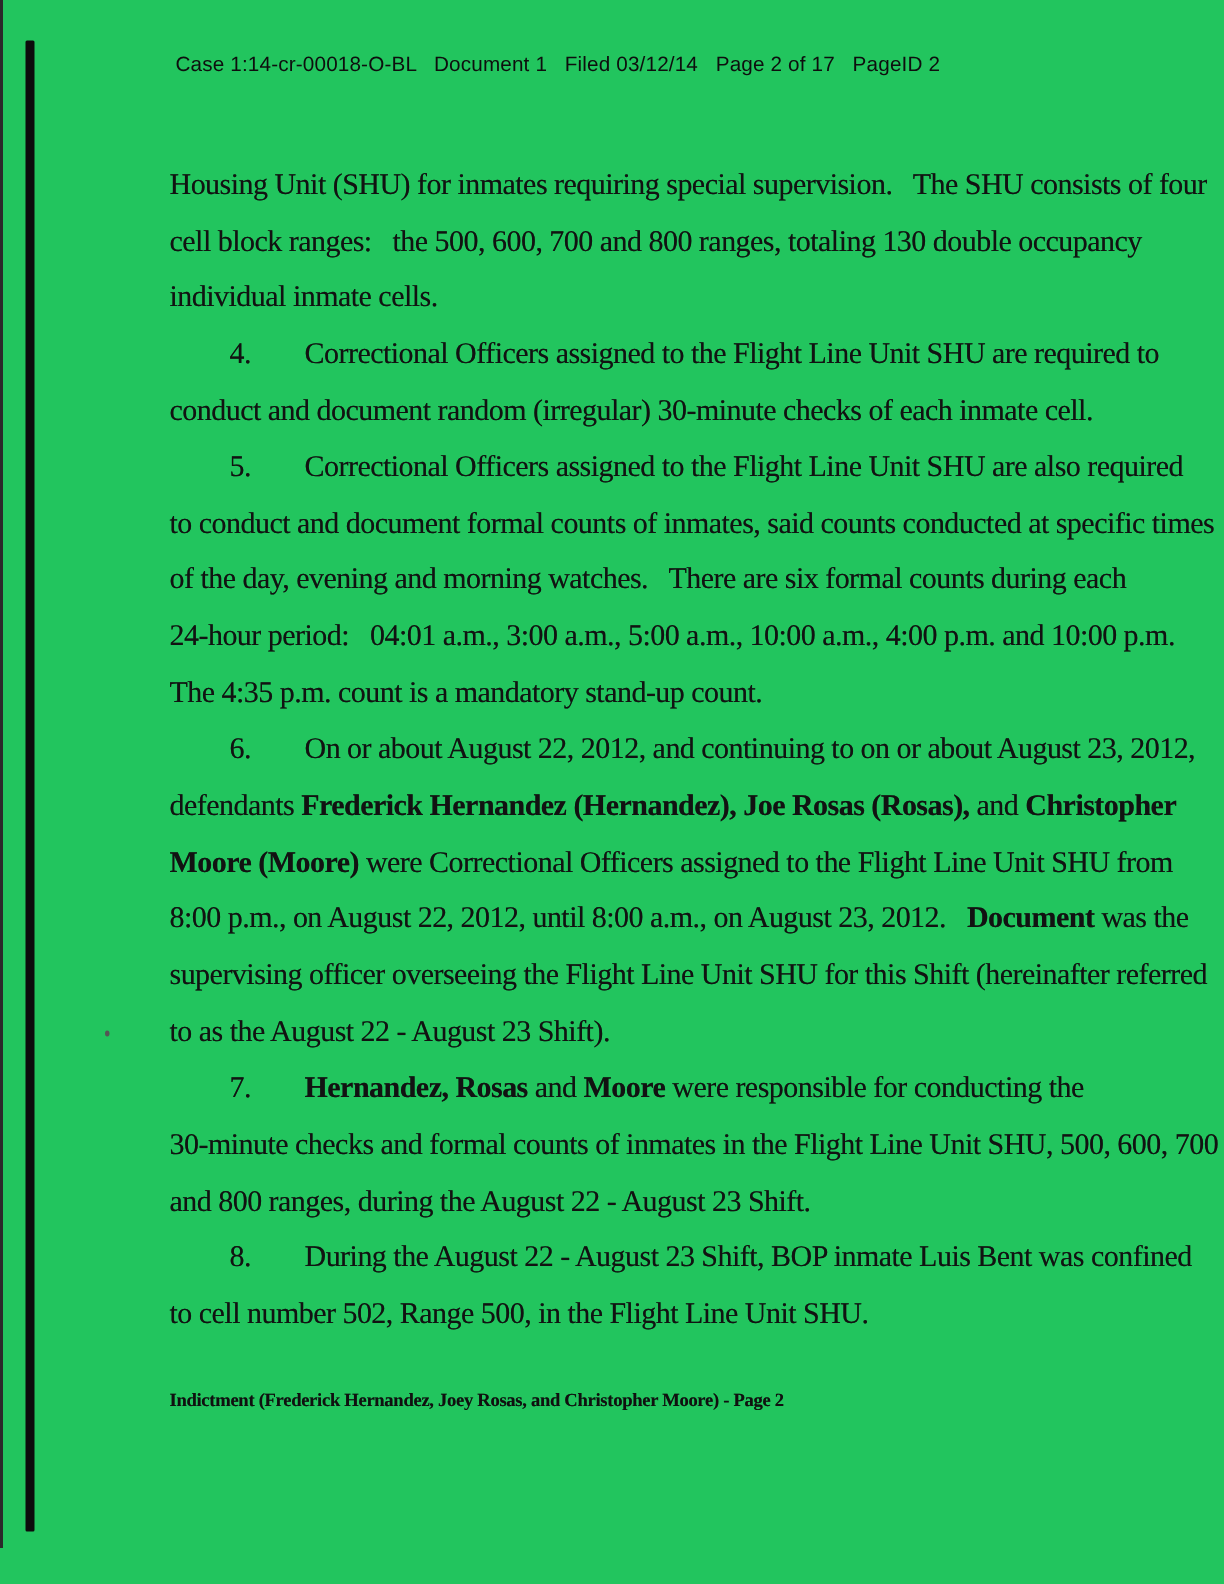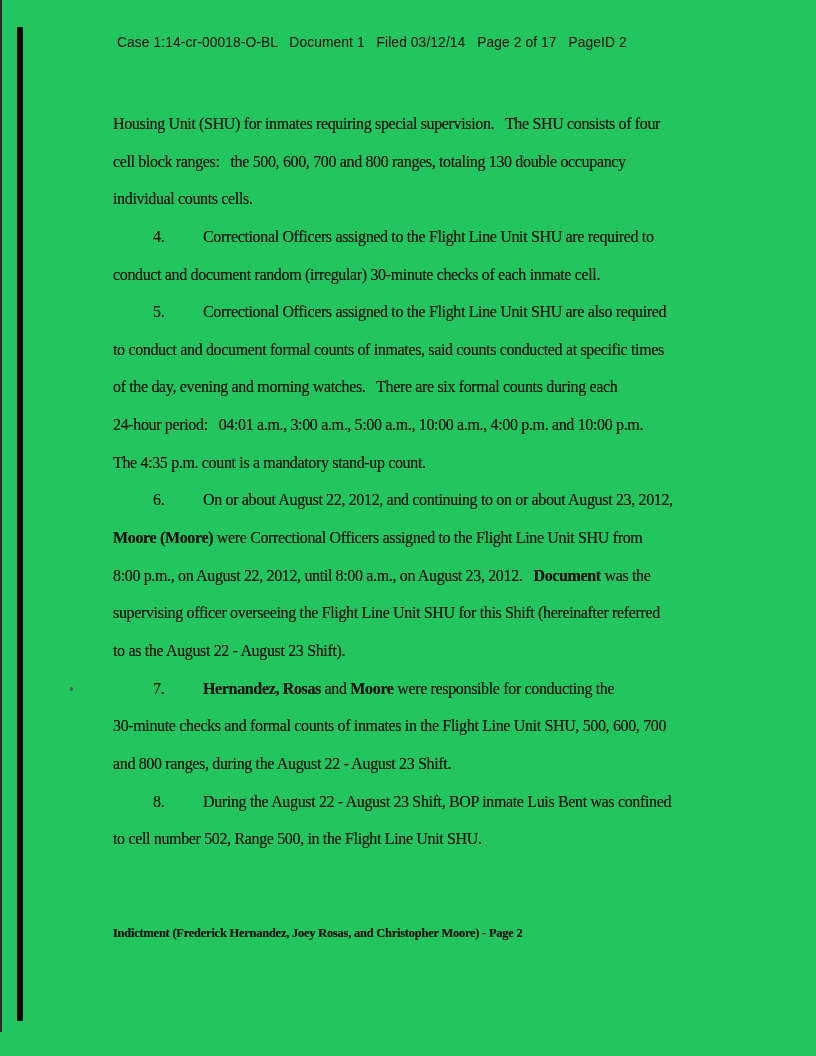--- a/index.html
+++ b/index.html
@@ -35,21 +35,21 @@
     font-size: 13.8px;
     color: #0e0e0e;
     white-space: pre;
     letter-spacing: 0.1px;
   }
   .doc-body {
     position: absolute;
     left: 113px; top: 105px;
     width: 600px;
     font-family: "Liberation Serif", serif;
-    font-size: 16px;
+    font-size: 20px;
     letter-spacing: -0.35px;
     color: #121212;
     text-shadow: 0 0 0.4px rgba(10,10,10,0.55);
   }
   .line {
     height: 37.65px;
     line-height: 37.65px;
     white-space: pre;
   }
   .para-num {
@@ -80,29 +80,30 @@
 </head>
 <body>
 
 <div class="page">
   <div class="edge-line"></div>
   <div class="binding-bar"></div>
   <div class="header">Case 1:14-cr-00018-O-BL   Document 1   Filed 03/12/14   Page 2 of 17   PageID 2</div>
   <div class="doc-body" id="body-lines">
       <div class="line"><span class="">Housing Unit (SHU) for inmates requiring special supervision.   The SHU consists of four</span></div>
       <div class="line"><span class="">cell block ranges:   the 500, 600, 700 and 800 ranges, totaling 130 double occupancy</span></div>
-      <div class="line"><span class="">individual counts cells.</span></div>
+      <div class="line"><span class="">individual inmate cells.</span></div>
       <div class="line"><span class="para-num">4.</span><span class="">Correctional Officers assigned to the Flight Line Unit SHU are required to</span></div>
       <div class="line"><span class="">conduct and document random (irregular) 30-minute checks of each inmate cell.</span></div>
       <div class="line"><span class="para-num">5.</span><span class="">Correctional Officers assigned to the Flight Line Unit SHU are also required</span></div>
       <div class="line"><span class="">to conduct and document formal counts of inmates, said counts conducted at specific times</span></div>
       <div class="line"><span class="">of the day, evening and morning watches.   There are six formal counts during each</span></div>
       <div class="line"><span class="">24-hour period:   04:01 a.m., 3:00 a.m., 5:00 a.m., 10:00 a.m., 4:00 p.m. and 10:00 p.m.</span></div>
       <div class="line"><span class="">The 4:35 p.m. count is a mandatory stand-up count.</span></div>
       <div class="line"><span class="para-num">6.</span><span class="">On or about August 22, 2012, and continuing to on or about August 23, 2012,</span></div>
+      <div class="line"><span class="">defendants </span><span class="bold ">Frederick Hernandez (Hernandez), Joe Rosas (Rosas),</span><span class=""> and </span><span class="bold ">Christopher</span></div>
       <div class="line"><span class="bold ">Moore (Moore)</span><span class=""> were Correctional Officers assigned to the Flight Line Unit SHU from</span></div>
       <div class="line"><span class="">8:00 p.m., on August 22, 2012, until 8:00 a.m., on August 23, 2012.   </span><span class="bold ">Document</span><span class=""> was the</span></div>
       <div class="line"><span class="">supervising officer overseeing the Flight Line Unit SHU for this Shift (hereinafter referred</span></div>
       <div class="line"><span class="">to as the August 22 - August 23 Shift).</span></div>
       <div class="line"><span class="para-num">7.</span><span class="bold ">Hernandez, Rosas</span><span class=""> and </span><span class="bold ">Moore</span><span class=""> were responsible for conducting the</span></div>
       <div class="line"><span class="">30-minute checks and formal counts of inmates in the Flight Line Unit SHU, 500, 600, 700</span></div>
       <div class="line"><span class="">and 800 ranges, during the August 22 - August 23 Shift.</span></div>
       <div class="line"><span class="para-num">8.</span><span class="">During the August 22 - August 23 Shift, BOP inmate Luis Bent was confined</span></div>
       <div class="line"><span class="">to cell number 502, Range 500, in the Flight Line Unit SHU.</span></div>
     </div>

